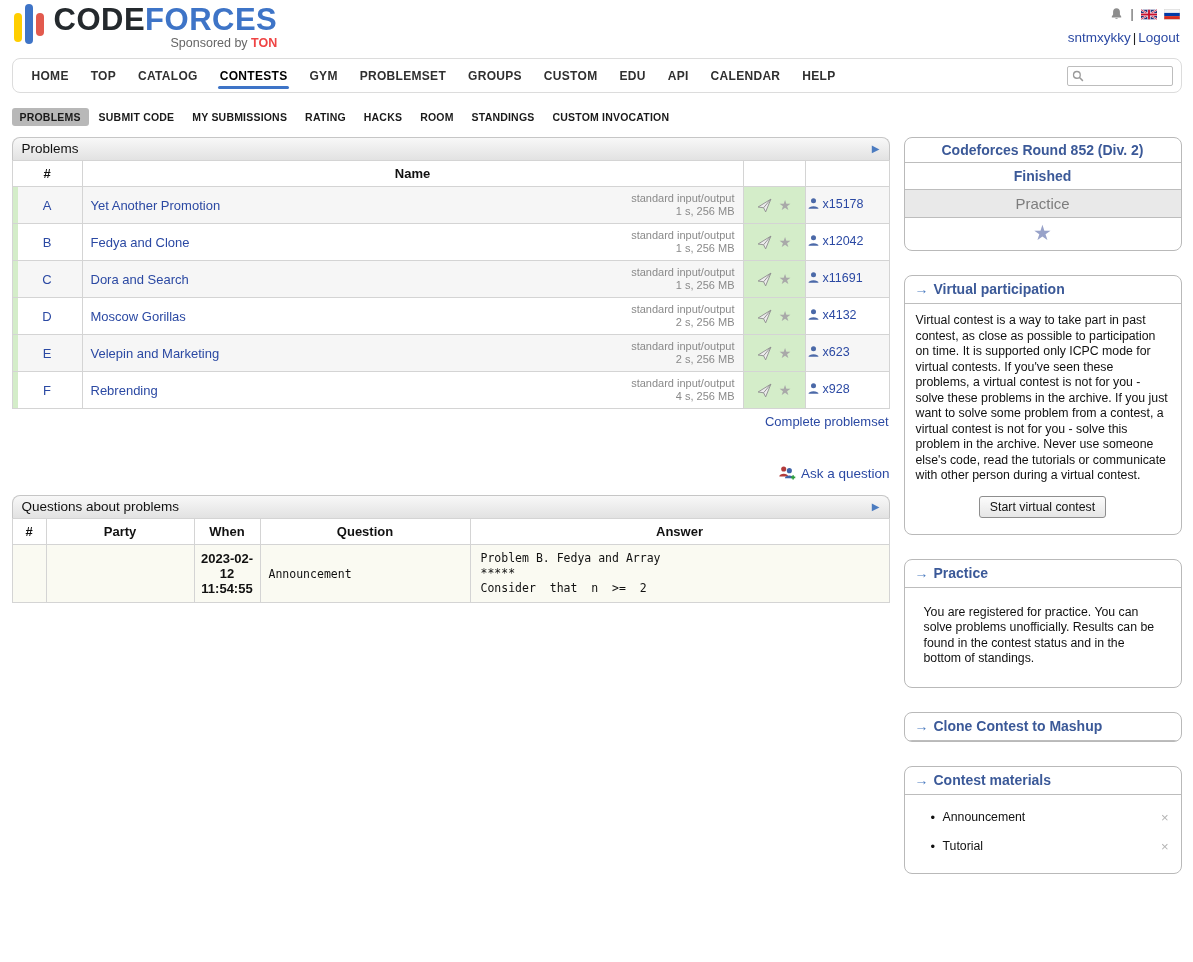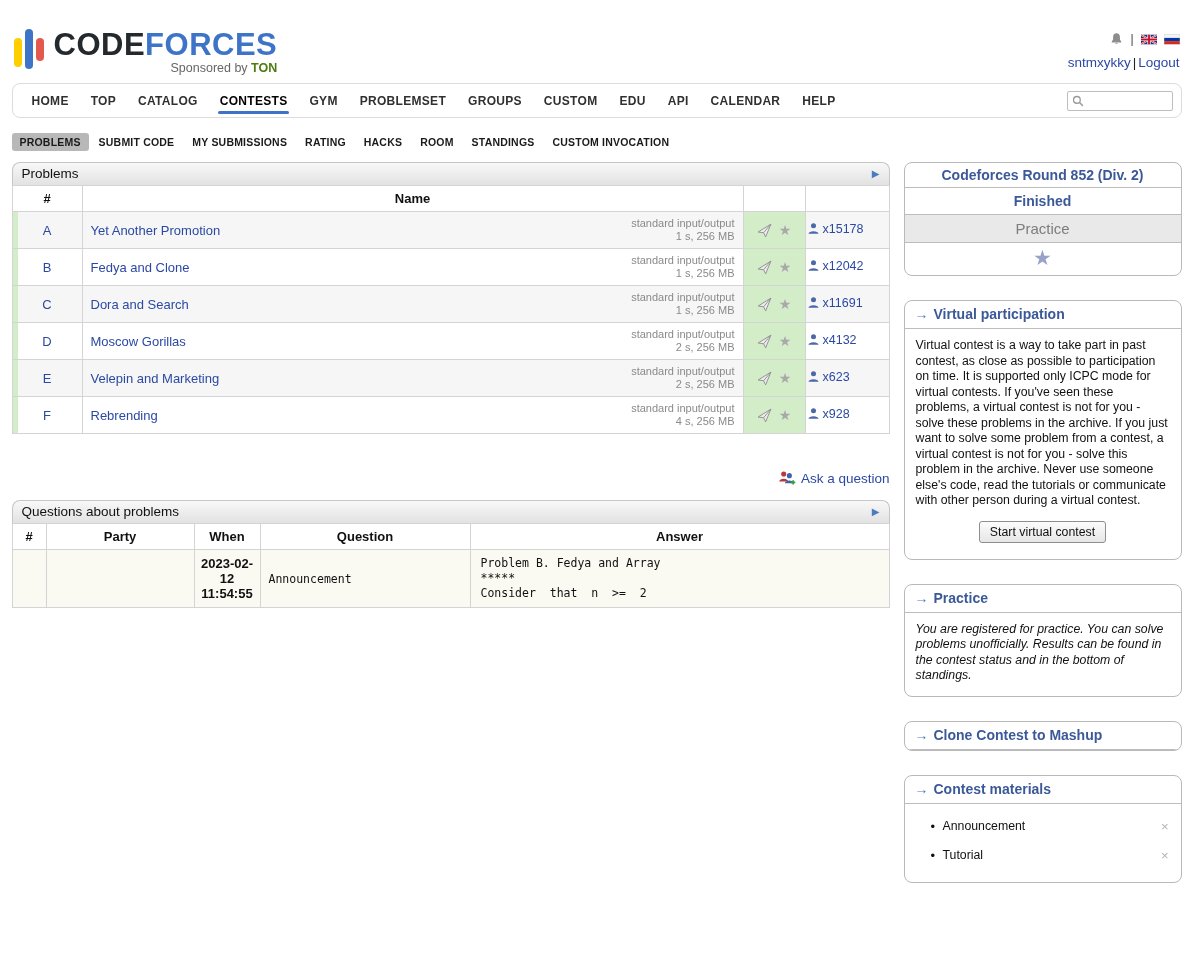--- a/index.html
+++ b/index.html
@@ -3,32 +3,32 @@
 <meta charset="utf-8">
 <title>Codeforces</title>
 <style>
   * { box-sizing: border-box; }
   html,body { margin:0; padding:0; background:#fff; }
   body { font-family:"Liberation Sans",sans-serif; font-size:13px; color:#111; }
   a { color:var(--link,#2b49a3); }
   .page { width:1170px; margin:0 auto; }
 
   
-  .site-header { display:flex; justify-content:space-between; padding:29px 2px 8px; }
+  .site-header { display:flex; justify-content:space-between; padding:4px 2px 8px; }
   .logo-wrap { display:flex; gap:9px; align-items:flex-start; text-decoration:none; }
   .logo-bars { position:relative; width:31px; height:40px; }
   .bar { position:absolute; width:8px; border-radius:4px; }
   .bar-yellow { left:0;  top:9px; height:29px; background:var(--logo-yellow,#ffce00); }
   .bar-blue   { left:11px; top:0;  height:40px; background:var(--logo-blue,#3e74c7); }
   .bar-red    { left:22px; top:9px; height:23px; background:var(--logo-red,#e25a4e); }
   .logo-title { font-size:31px; font-weight:bold; line-height:31px; letter-spacing:.5px; }
   .logo-code { color:#24292d; }
   .logo-forces { color:var(--logo-blue,#3e74c7); }
   .sponsored { font-size:12.5px; color:#666; text-align:right; margin-top:1px; }
-  .sponsored b { color:#4d7c0f; }
+  .sponsored b { color:#ef4444; }
   .hdr-right { text-align:right; padding-top:2px; }
   .hdr-icons { display:flex; justify-content:flex-end; align-items:center; gap:7px; height:16px; }
   .hdr-icons .sep { color:#444; font-size:12px; }
   .flag { display:inline-block; line-height:0; cursor:pointer; }
   .hdr-user { margin-top:8px; font-size:13.5px; }
   .hdr-user .sep { color:#222; margin:0 2px; }
 
   
   .main-nav { border:1px solid #dcdcdc; border-radius:8px; height:35px; display:flex; align-items:stretch; padding:0 8px; }
   .nav-item { display:flex; align-items:center; padding:0 11px; font-size:12px; font-weight:bold;
@@ -382,20 +382,23 @@
                         <circle cx="8" cy="4.6" r="3.1"></circle>
                         <path d="M1.8 14.6c0-4.2 12.4-4.2 12.4 0z"></path>
                       </svg></span>
                     <span>x928</span>
                   </a></td>
             </tr>
           </tbody>
         </table>
       </div>
 
+      <div class="below-table">
+        <a>Complete problemset</a>
+      </div>
 
       <div class="ask-row">
         <span class="ask-icon">
           <svg width="18" height="16" viewBox="0 0 19 17">
             <circle cx="6" cy="4.2" r="2.7" fill="#b23b3b"></circle>
               <path d="M1.3 12.2c0-3.8 9.4-3.8 9.4 0z" fill="#b23b3b"></path>
             <circle cx="12" cy="6" r="2.7" fill="#3f63a8"></circle>
               <path d="M7.3 14c0-3.8 9.4-3.8 9.4 0z" fill="#3f63a8"></path>
             <path d="M16 10.8 v4.6 M13.7 13.1 h4.6" stroke="#2e9e3f" stroke-width="1.7"></path>
           </svg>
@@ -460,21 +463,21 @@
             <button class="btn">Start virtual contest</button>
           </div>
         </div>
       </div>
 
       <div class="sidebox">
         <div class="side-caption">
           <span class="arrow">→</span><a class="t">Practice</a>
         </div>
         <div class="side-body">
-          <p style="margin:0;font-style:italic;">You are registered for practice. You can solve problems unofficially. Results can be found in the contest status and in the bottom of standings.</p>
+          <p style="margin:8px;">You are registered for practice. You can solve problems unofficially. Results can be found in the contest status and in the bottom of standings.</p>
         </div>
       </div>
 
       <div class="sidebox">
         <div class="side-caption">
           <span class="arrow">→</span><a class="t">Clone Contest to Mashup</a>
         </div>
       </div>
 
       <div class="sidebox">

